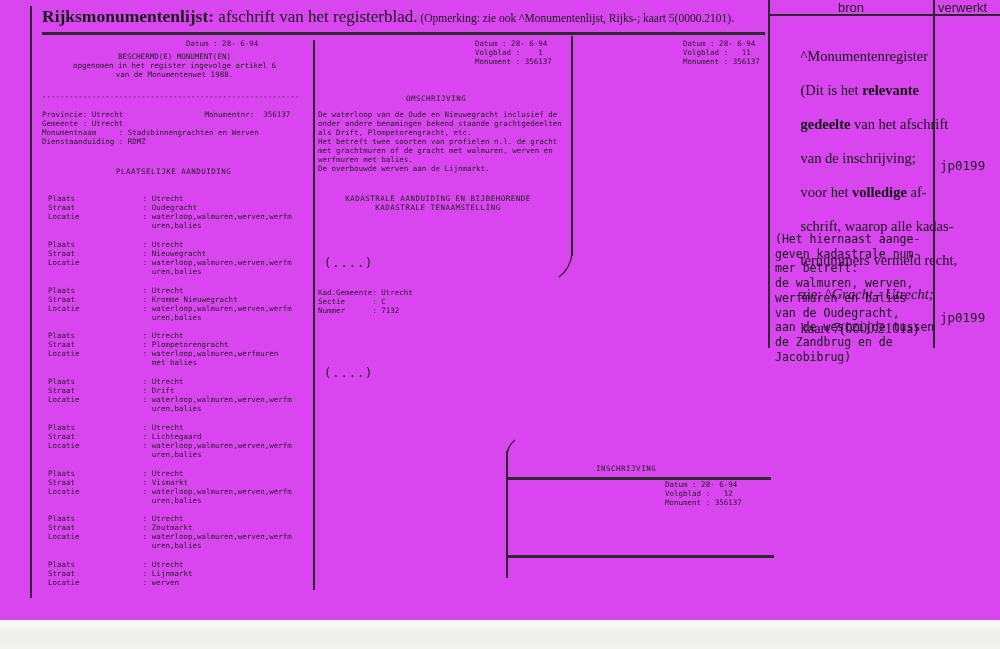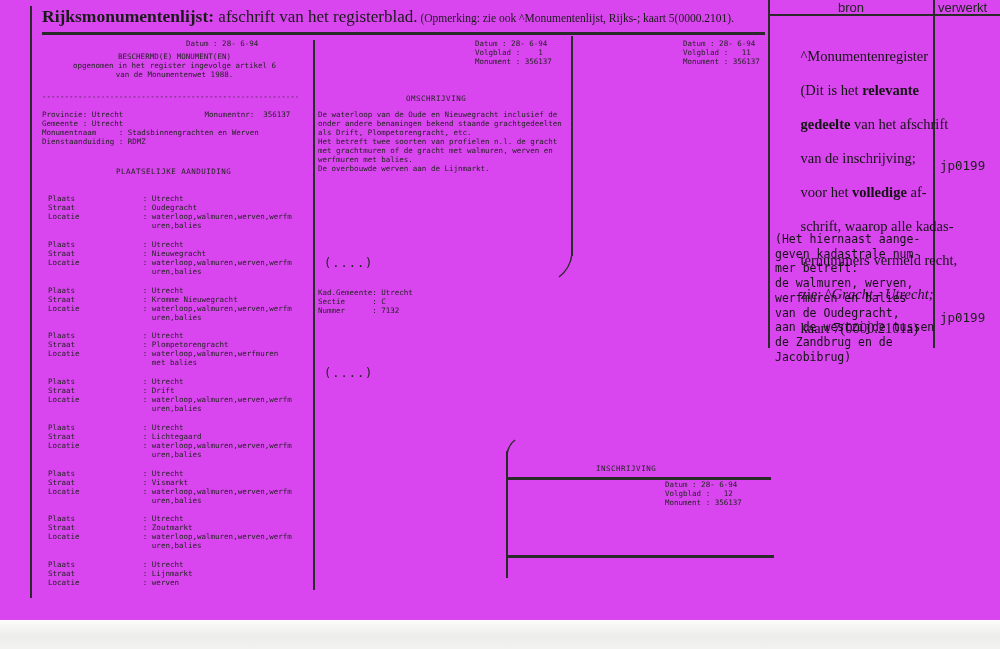--- a/index.html
+++ b/index.html
@@ -143,20 +143,22 @@
 Volgblad :    1
 Monument : 356137</div>
   <div class="abs mono" style="left:406px;top:94px;letter-spacing:0.5px;">OMSCHRIJVING</div>
   <div class="abs mono" style="left:318px;top:110px;">De waterloop van de Oude en Nieuwegracht inclusief de
 onder andere benamingen bekend staande grachtgedeelten
 als Drift, Plompetorengracht, etc.
 Het betreft twee soorten van profielen n.l. de gracht
 met grachtmuren of de gracht met walmuren, werven en
 werfmuren met balies.
 De overbouwde werven aan de Lijnmarkt.</div>
+  <div class="abs mono center" style="left:318px;top:194px;width:240px;letter-spacing:0.5px;">KADASTRALE AANDUIDING EN BIJBEHORENDE
+KADASTRALE TENAAMSTELLING</div>
   <div class="abs ellipsis" style="left:324px;top:256px;">(....)</div>
   <div class="abs mono" style="left:318px;top:288px;">Kad.Gemeente: Utrecht
 Sectie      : C
 Nummer      : 7132</div>
   <div class="abs ellipsis" style="left:324px;top:366px;">(....)</div>
 
   <div class="abs mono" style="left:683px;top:39px;">Datum : 28- 6-94
 Volgblad :   11
 Monument : 356137</div>
 

